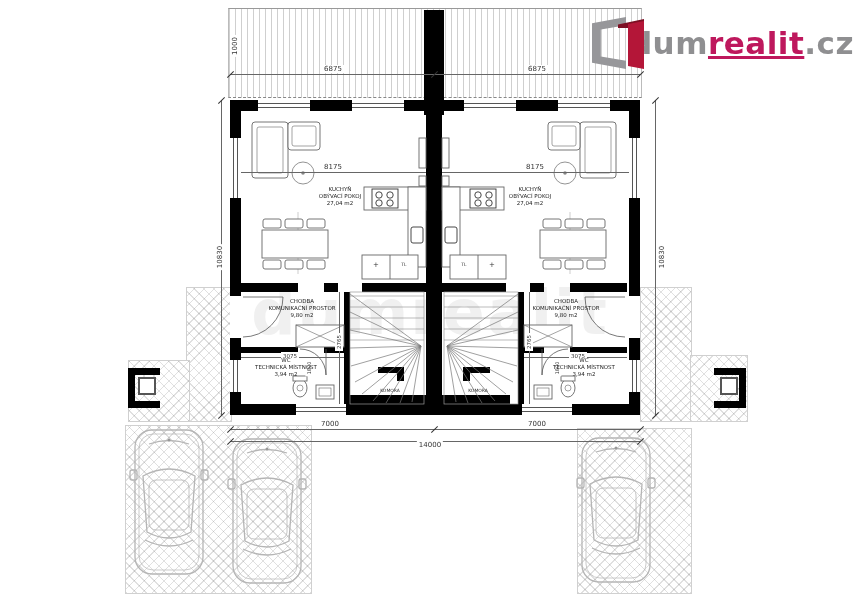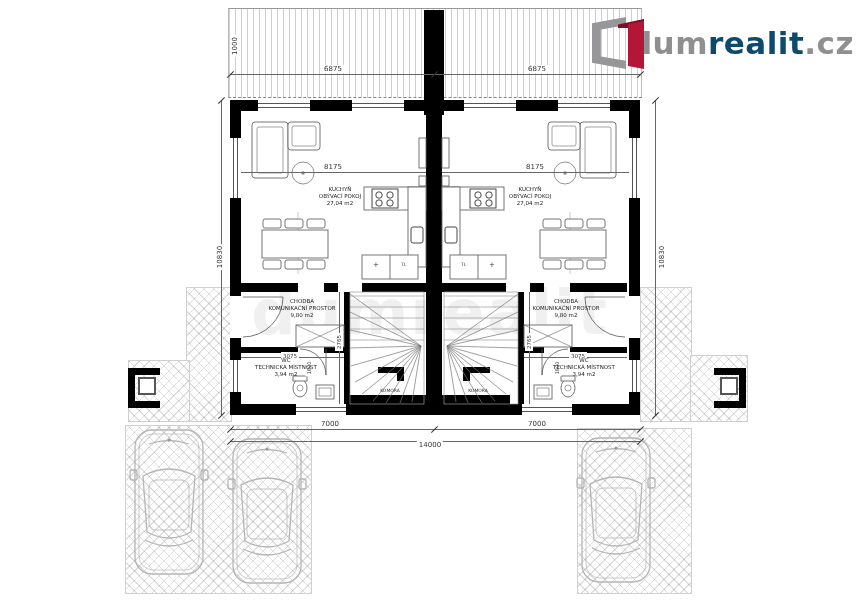--- a/index.html
+++ b/index.html
@@ -27,21 +27,21 @@
     font-size:62px;font-weight:bold;color:rgba(110,110,110,0.10);letter-spacing:2px;}
   .logo{position:absolute;left:592px;top:14px;width:262px;height:58px;display:flex;align-items:center;cursor:pointer;}
   .logo-icon{position:relative;width:54px;height:52px;margin-right:8px;}
   .logo-gray{position:absolute;left:0;top:0;width:34px;height:52px;background:#97979a;
     clip-path:polygon(0 12%,100% 0,100% 16%,26% 24%,26% 76%,100% 84%,100% 100%,0 88%);}
   .logo-red{position:absolute;left:36px;top:4px;width:16px;height:48px;background:#b41638;
     clip-path:polygon(0 6%,100% 0,100% 100%,0 94%);}
   .logo-red-top{position:absolute;left:26px;top:2px;width:26px;height:9px;background:#7d1024;
     clip-path:polygon(0 60%,100% 0,100% 100%,0 100%);}
   .logo-text{font-size:31px;font-weight:600;color:#8f8f91;line-height:31px;letter-spacing:0.5px;}
-  .logo-text .red{color:#0c4a6e;font-weight:700;}
+  .logo-text .red{color:#be185d;font-weight:700;text-decoration:underline;}
 </style>
 </head>
 <body>
 
 <div id="stage">
 
   <div class="watermark">dumrealit</div>
 
   <div class="roof" style="left:228px;top:8px;width:412px;height:88px;"></div>
   <div class="wall" style="left:424px;top:10px;width:20px;height:105px;"></div>

